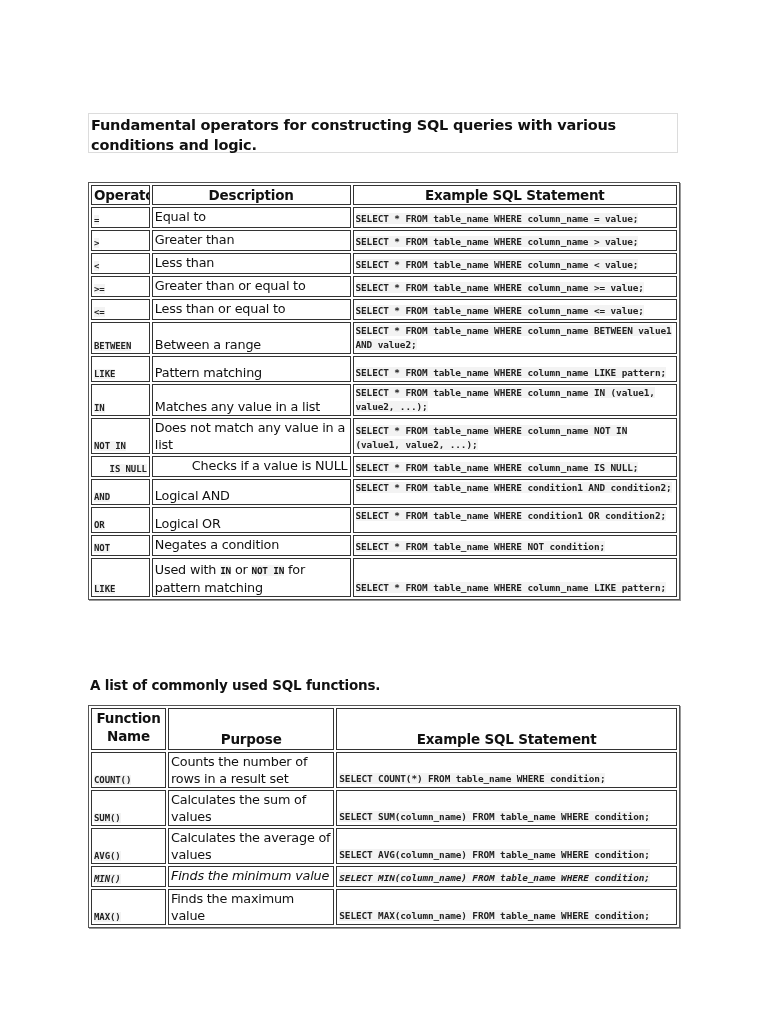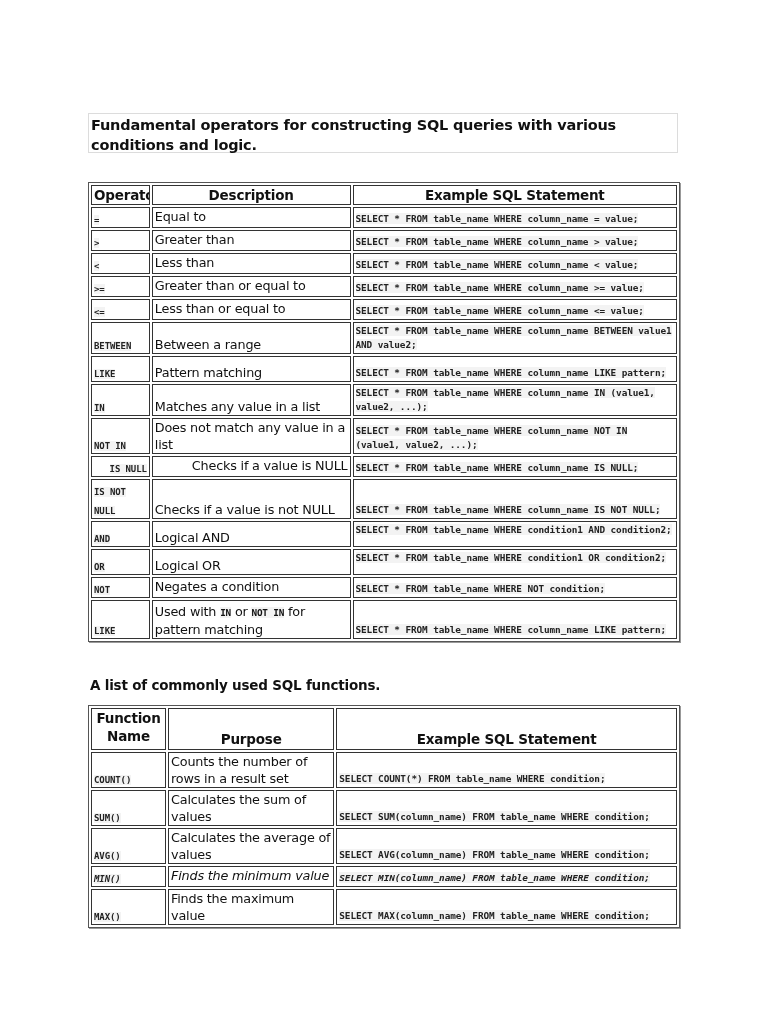--- a/index.html
+++ b/index.html
@@ -152,25 +152,20 @@
       </tr>
       <tr style="height: 26px;">
         <td class="op"><code>NOT IN</code></td>
         <td class="desc">Does not match any value in a list</td>
         <td class="sql"><code>SELECT * FROM table_name WHERE column_name NOT IN (value1, value2, ...);</code></td>
       </tr>
       <tr style="height: 19px;">
         <td class="op" style="vertical-align: middle; text-align: right;"><code>IS NULL</code></td>
         <td class="desc" style="vertical-align: top; text-align: right;">Checks if a value is NULL</td>
         <td class="sql"><code>SELECT * FROM table_name WHERE column_name IS NULL;</code></td>
-      </tr>
-      <tr style="height: 26px;">
-        <td class="op"><code>IS NOT NULL</code></td>
-        <td class="desc">Checks if a value is not NULL</td>
-        <td class="sql"><code>SELECT * FROM table_name WHERE column_name IS NOT NULL;</code></td>
       </tr>
       <tr style="height: 26px;">
         <td class="op"><code>AND</code></td>
         <td class="desc">Logical AND</td>
         <td class="sql" style="vertical-align: top;"><code>SELECT * FROM table_name WHERE condition1 AND condition2;</code></td>
       </tr>
       <tr style="height: 26px;">
         <td class="op"><code>OR</code></td>
         <td class="desc">Logical OR</td>
         <td class="sql" style="vertical-align: top;"><code>SELECT * FROM table_name WHERE condition1 OR condition2;</code></td>

